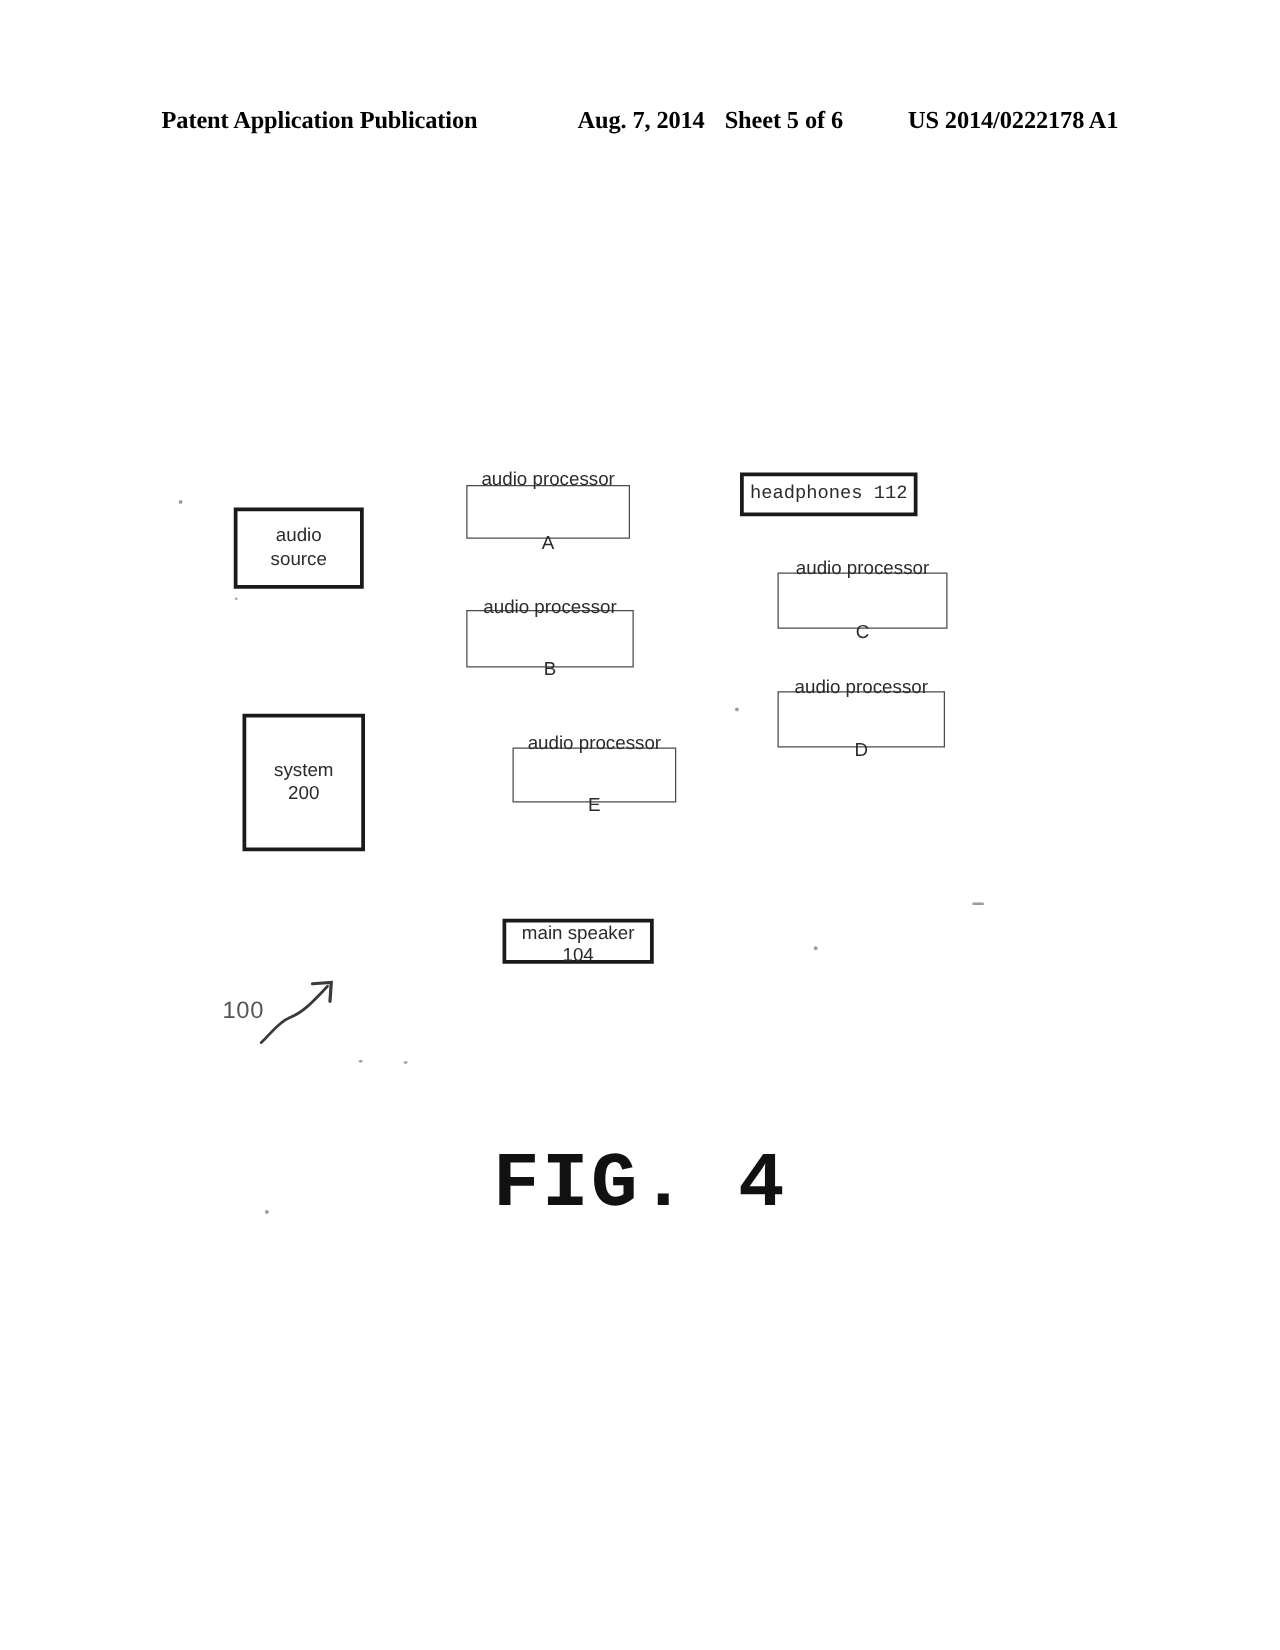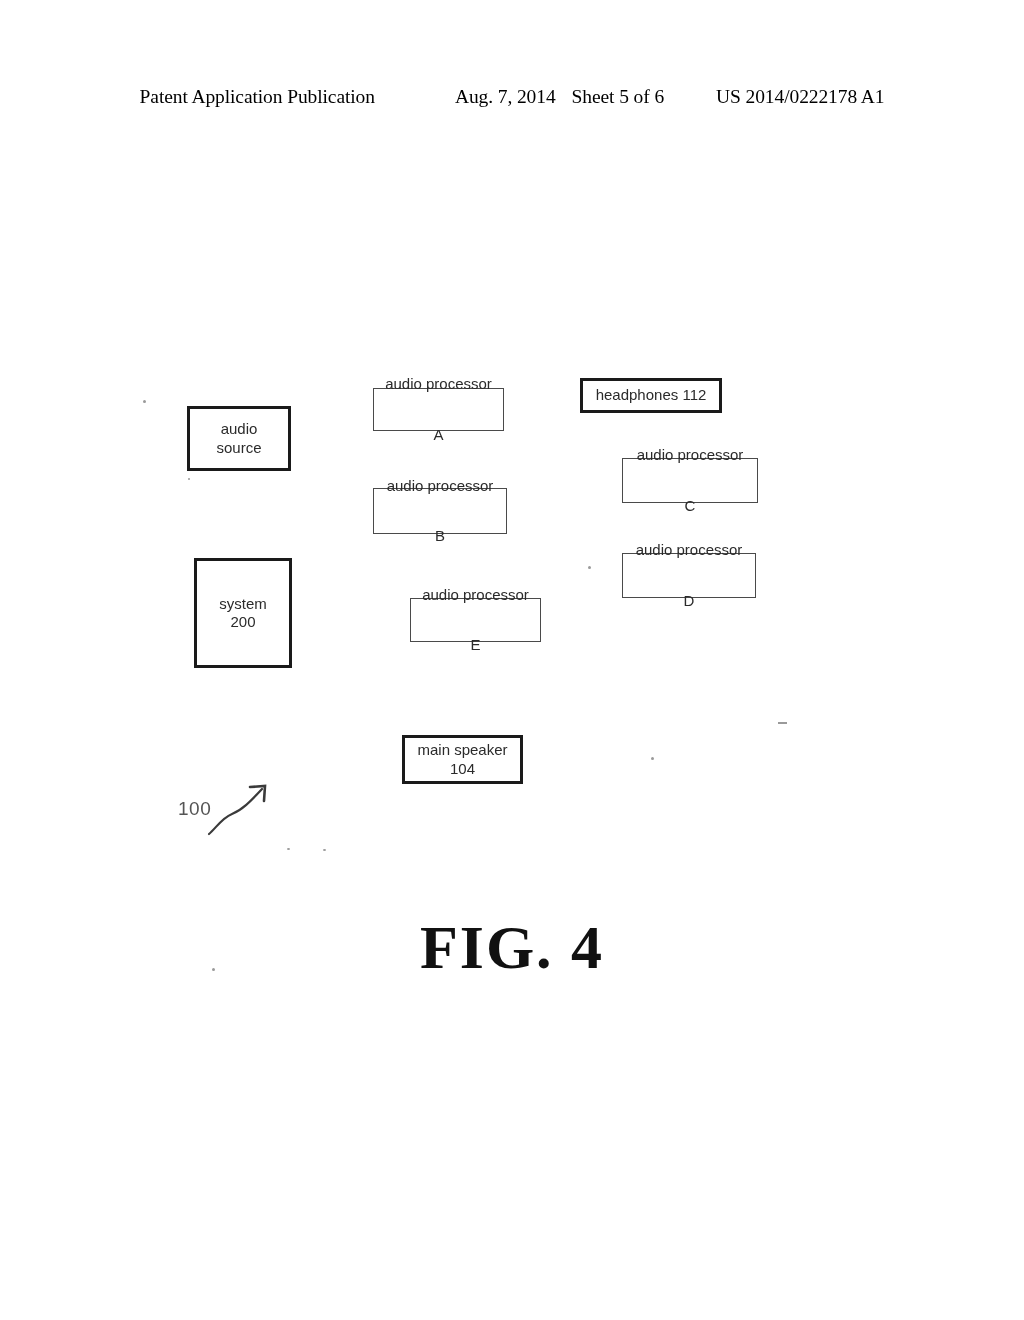--- a/index.html
+++ b/index.html
@@ -19,21 +19,21 @@
   
   .page-header {
     position: absolute;
     left: 0;
     top: 86px;
     width: 1024px;
     display: flex;
     justify-content: center;
     align-items: baseline;
     font-family: "Liberation Serif", serif;
-    font-weight: normal;
+    font-weight: bold;
     font-size: 19.5px;
     color: #000000;
     letter-spacing: -0.1px;
     white-space: nowrap;
   }
   .hdr-pub      { margin-right: 44px; }
   .hdr-date     { margin-right: 16px; margin-left: 36px; }
   .hdr-sheet    { margin-right: 52px; }
   .hdr-patno    { }
 
@@ -70,26 +70,26 @@
   }
   
   .node.bold {
     border: 3px solid #1a1a1a;
   }
 
   
   #n-audio-source  { left: 187px; top: 406px; width:  104px; height: 65px;  }
   #n-proc-a        { left: 373px; top: 388px; width: 131px; height: 43px;  }
   #n-proc-b        { left: 373px; top: 488px; width: 134px; height: 46px;  }
-  #n-headphones    { left: 580px; top: 378px; width: 142px; height: 35px;  }
+  #n-headphones    { left: 592px; top: 378px; width: 142px; height: 35px; font-family: Liberation Mono, monospace;  }
   #n-proc-c        { left: 622px; top: 458px; width: 136px; height: 45px;  }
   #n-proc-d        { left: 622px; top: 553px; width: 134px; height: 45px;  }
-  #n-system        { left: 194px; top: 558px; width:  98px; height: 110px; }
+  #n-system        { left: 194px; top: 571px; width:  98px; height: 110px; }
   #n-proc-e        { left: 410px; top: 598px; width: 131px; height: 44px;  }
-  #n-main-speaker  { left: 402px; top: 735px; width: 121px; height: 49px;  }
+  #n-main-speaker  { left: 402px; top: 735px; width: 121px; height: 36px; justify-content: space-between;  }
 
   
   #ref-100 {
     position: absolute;
     left: 178px;
     top: 798px;
     font-family: "Liberation Sans", sans-serif;
     font-size: 19px;
     color: #555555;
     letter-spacing: 0.5px;
@@ -118,21 +118,21 @@
   #speck-7 { left: 778px; top: 722px; width: 9px;  height: 2px; border-radius: 0; }
   #speck-8 { left: 212px; top: 968px; width: 3px; height: 3px; }
 
   
   #fig-caption {
     position: absolute;
     left: 0;
     top: 912px;
     width: 1024px;
     text-align: center;
-    font-family: Liberation Serif, serif;
+    font-family: Liberation Mono, monospace;
     font-weight: bold;
     font-size: 62px;
     letter-spacing: 2px;
     color: #111111;
   }
 </style>
 </head>
 <body>
 
 <div class="page-header">

